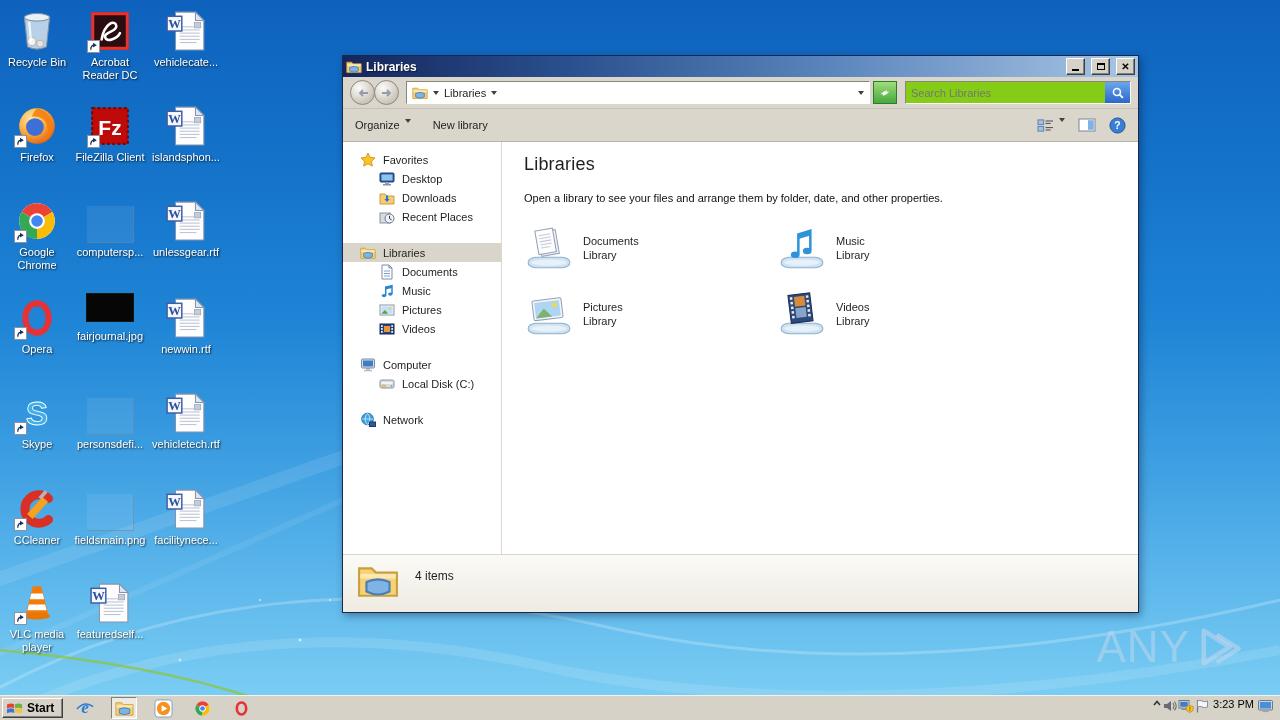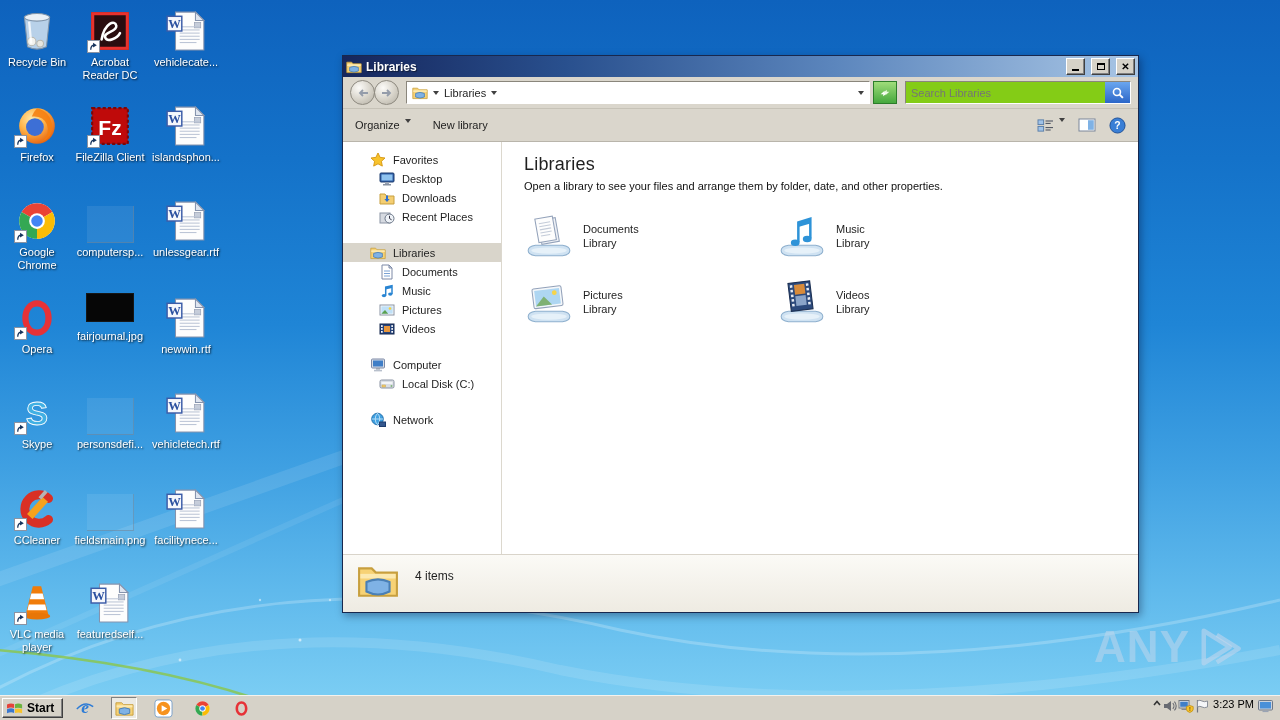--- a/index.html
+++ b/index.html
@@ -41,47 +41,47 @@
   .search-field{width:226px;height:23px;flex:none;background:#84cc16;border:1px solid;border-color:#8a867c #fff #fff #8a867c;
     box-sizing:border-box;display:flex;align-items:stretch;margin-left:5px}
   .search-input{border:0;outline:0;flex:1;font-size:11px;padding:0 5px;color:#1e1e1e;background:transparent;font-family:"Liberation Sans",sans-serif}
   .search-btn{width:25px;background:linear-gradient(#6aa6ef,#2c67c8);display:flex;align-items:center;justify-content:center;cursor:pointer}
   .commandbar{height:32px;background:#dad6cc;display:flex;align-items:center;padding:0 12px;gap:22px;
     border-bottom:1px solid #b9b5ab;font-size:11px;color:#1e1e1e;flex:none}
   .cmd-item{display:flex;gap:5px;cursor:pointer}
   .cmd-right{margin-left:auto;display:flex;align-items:center;gap:13px}
   .window-body{flex:1;display:flex;background:#fff;min-height:0}
   .sidebar{width:158px;flex:none;border-right:1px solid #dcd8ce;padding-top:8px;font-size:11px;color:#1e1e1e}
-  .tree-row{display:flex;align-items:center;gap:7px;height:19px;padding-left:27px;cursor:pointer}
+  .tree-row{display:flex;align-items:center;gap:7px;height:19px;padding-left:17px;cursor:pointer}
   .tree-row.child{padding-left:36px}
   .tree-row.selected{background:#d9d5cb}
   .tree-gap{height:17px}
   .tree-ico{width:16px;height:16px;flex:none}
   .main-pane{flex:1;padding:12px 0 0 22px;position:relative;min-width:0}
   .main-heading{font-size:18px;color:#1f1f1f;font-weight:400;letter-spacing:.2px}
-  .main-sub{font-size:11px;margin-top:5px;color:#101010}
+  .main-sub{font-size:11px;margin-top:17px;color:#101010}
   .lib-grid{margin-top:20px;display:grid;grid-template-columns:253px 253px;row-gap:8px}
   .lib-item{display:flex;align-items:flex-start;gap:9px;cursor:pointer;height:58px}
   .lib-label{font-size:11px;line-height:14px;color:#1e1e1e;padding-top:10px}
   .details-pane{height:52px;flex:none;border-top:1px solid #d9d4ca;background:linear-gradient(#fbfaf6,#eeebe2);
     display:flex;align-items:flex-start;gap:16px;padding:5px 0 0 14px}
   .details-text{font-size:12px;color:#1e1e1e;margin-top:9px}
   
   .taskbar{position:absolute;left:0;bottom:0;width:1280px;height:25px;background:#d6d2c8;border-top:1px solid #f4f2ed;box-sizing:border-box}
   .start-button{position:absolute;left:2px;top:2px;height:20px;display:flex;align-items:center;gap:3px;padding:0 8px 0 3px;
     background:#d6d2c8;border:1px solid;border-color:#fff #404040 #404040 #fff;box-shadow:inset -1px -1px 0 #808080;
     font-weight:bold;font-size:12px;color:#000;cursor:pointer;font-family:"Liberation Sans",sans-serif}
   .ql{position:absolute;left:72px;top:1px;height:22px;display:flex;align-items:center;gap:13px}
   .ql-btn{width:26px;height:22px;display:flex;align-items:center;justify-content:center;cursor:pointer;box-sizing:border-box}
   .ql-btn.active{border:1px solid;border-color:#808080 #fff #fff #808080;background:#eceae3}
   .tray{position:absolute;right:2px;top:2px;height:20px;display:flex;align-items:flex-start;gap:0;padding:0 4px}
   .clock{font-size:11px;color:#000;padding:0 3px;cursor:pointer}
   
   .watermark{position:absolute;right:34px;bottom:48px;display:flex;align-items:center;gap:4px;
-    font-size:44px;font-weight:bold;color:rgba(198,215,236,.5);letter-spacing:1px;user-select:none}
+    font-size:44px;font-weight:normal;color:rgba(198,215,236,.5);letter-spacing:1px;user-select:none}
   .bg-art{position:absolute;left:0;top:0;width:1280px;height:720px;pointer-events:none}
 </style>
 </head>
 <body>
 
 <svg width="0" height="0" style="position:absolute" aria-hidden="true">
   <defs>
     <radialGradient id="gff" cx="35%" cy="30%" r="80%">
       <stop offset="0%" stop-color="#ffe8a8"></stop>
         <stop offset="45%" stop-color="#ffb347"></stop>

